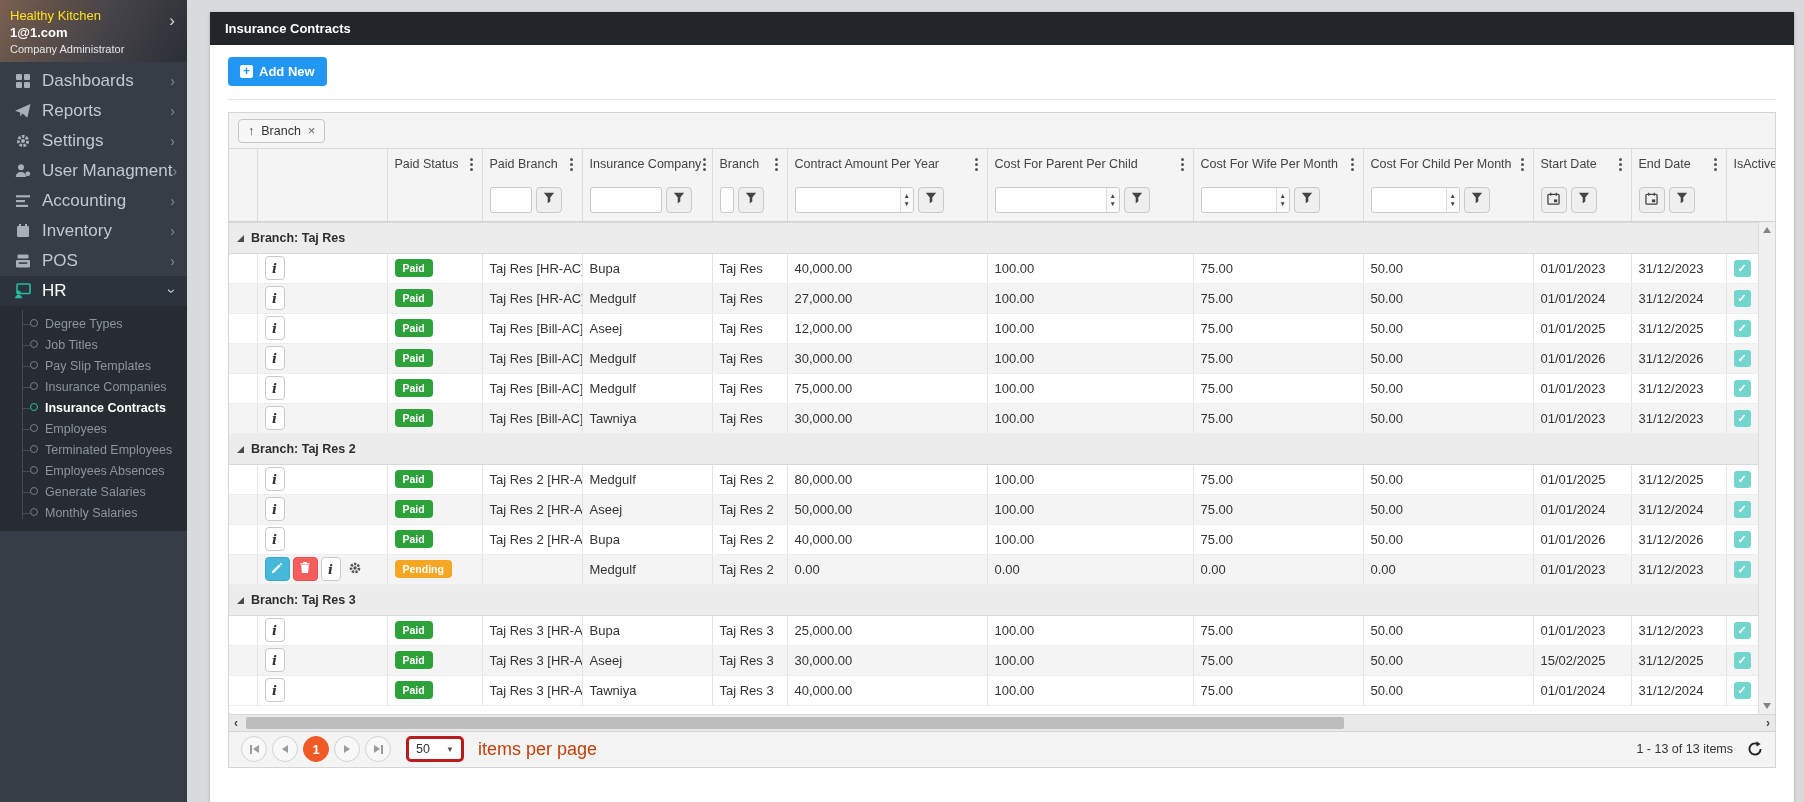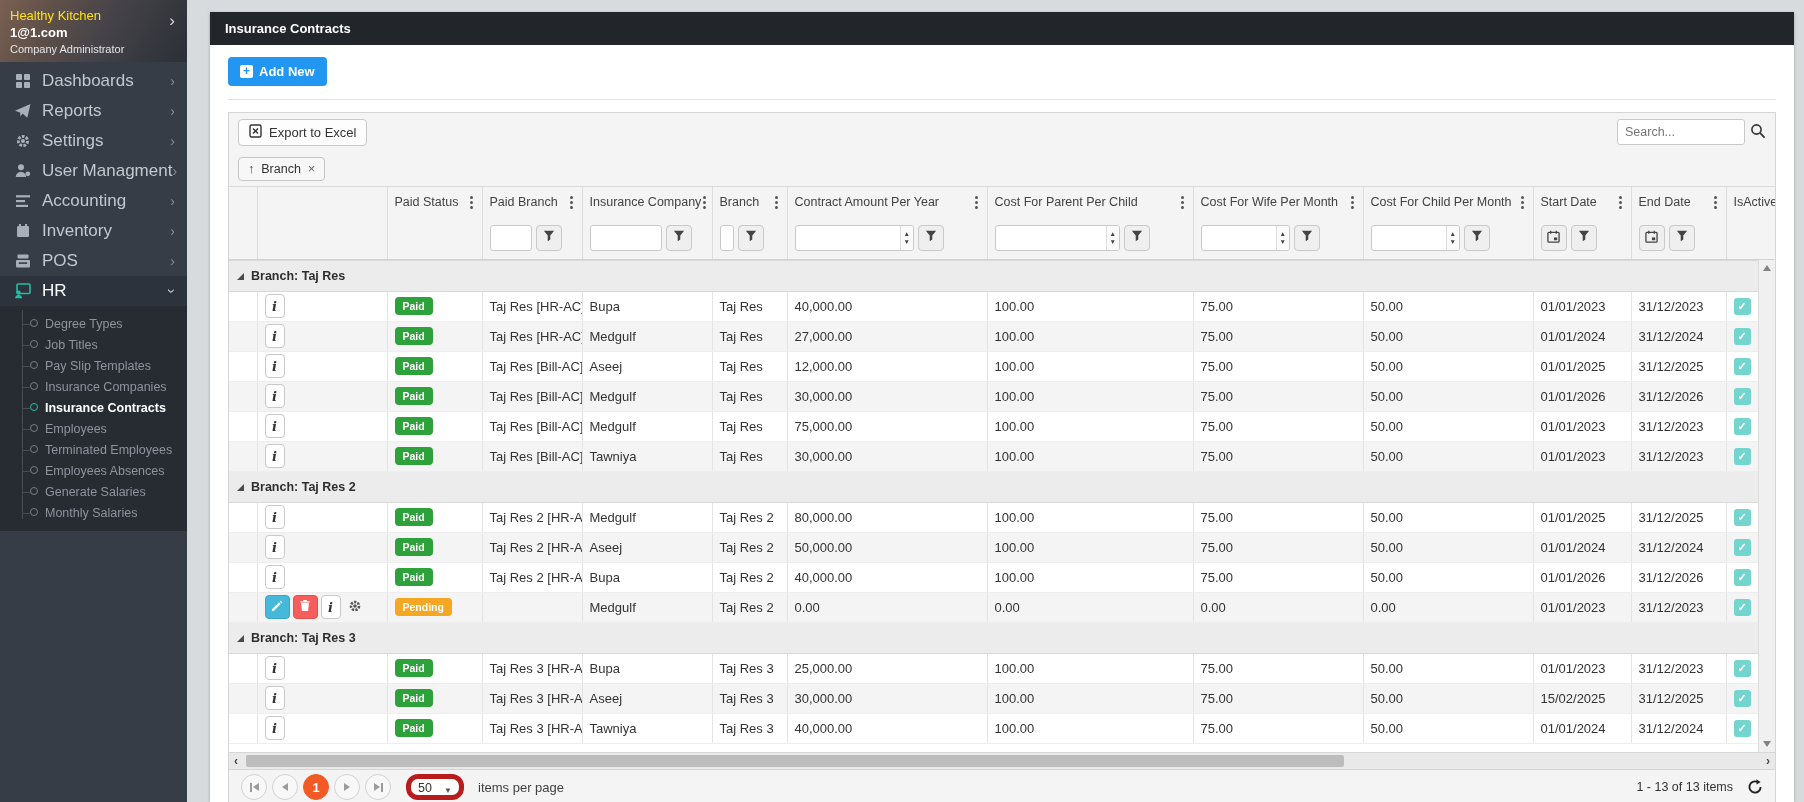--- a/index.html
+++ b/index.html
@@ -93,23 +93,23 @@
 .hthumb{position:absolute;left:17px;top:2px;height:12px;width:71%;background:#bdbdbd;border-radius:2px;cursor:grab}
 
 
 .pager{display:flex;align-items:center;justify-content:space-between;height:36px;background:#f4f4f4;border-top:1px solid #d5d5d5;padding:0 12px}
 .pager-left{display:flex;align-items:center;gap:5px}
 .pbtn{width:26px;height:26px;border-radius:50%;border:1px solid #d2d2d2;background:#f8f8f8;display:inline-flex;align-items:center;justify-content:center;gap:1px;cursor:pointer}
 .pbtn .tri-l{width:0;height:0;border-top:4px solid transparent;border-bottom:4px solid transparent;border-right:6px solid #9b9b9b}
 .pbtn .tri-r{width:0;height:0;border-top:4px solid transparent;border-bottom:4px solid transparent;border-left:6px solid #9b9b9b}
 .pbtn .bar{width:2px;height:9px;background:#9b9b9b}
 .pbtn.current{background:var(--pager-orange,#f15a24);border-color:var(--pager-orange,#f15a24);color:#fff;font-weight:bold;font-size:13px}
-.psize{width:58px;height:26px;margin-left:10px;border:5px solid #b91c1c;border-radius:12px;background:#fff;display:flex;align-items:flex-end;justify-content:space-between;padding:0 7px;font-size:12.5px;cursor:pointer}
+.psize{width:58px;height:26px;margin-left:10px;border:3px solid #b91c1c;border-radius:5px;background:#fff;display:flex;align-items:center;justify-content:space-between;padding:0 7px;font-size:12.5px;cursor:pointer}
 .psize .caret{font-size:8px;color:#555}
-.plabel{margin-left:9px;font-size:13px;color:#404040}
+.plabel{margin-left:9px;font-size:18px;color:#c2410c}
 .pager-right{display:flex;align-items:center;gap:14px;font-size:12.5px;color:#333}
 .refresh{display:inline-flex;cursor:pointer}
 </style>
 </head>
 <body>
 
 <aside class="sidebar">
   <div class="brand">
     <div class="brand-title">Healthy Kitchen</div>
     <div class="brand-email">1@1.com</div>
@@ -245,36 +245,20 @@
     </div>
     <div class="panel-body">
       <button class="btn-add">
         <span class="plus">+</span>
         <span>Add New</span>
       </button>
       <hr class="pb-divider">
 
       <div class="grid">
 
-        <div class="gtoolbar">
-          <button class="btn-export">
-            <span><svg width="13" height="14" viewBox="0 0 13 14">
-                  <rect x="1" y="1" width="11" height="12" rx="1.5" fill="none" stroke="#333" stroke-width="1.4"></rect>
-                  <path d="M4 4.5l5 5M9 4.5l-5 5" stroke="#333" stroke-width="1.5"></path>
-                </svg></span>
-            <span>Export to Excel</span>
-          </button>
-          <div class="searchwrap">
-            <input type="text" placeholder="Search..." style="">
-            <span class="sico"><svg width="16" height="16" viewBox="0 0 16 16">
-                  <circle cx="6.5" cy="6.5" r="4.6" fill="none" stroke="#333" stroke-width="1.6"></circle>
-                  <line x1="10.2" y1="10.2" x2="14.6" y2="14.6" stroke="#333" stroke-width="1.8"></line>
-                </svg></span>
-          </div>
-        </div>
 
         <div class="chiprow">
           <span class="chip">
             <span class="up">↑</span>
             <span>Branch</span>
             <span class="x">×</span>
           </span>
         </div>
 
         <div class="gclip">

